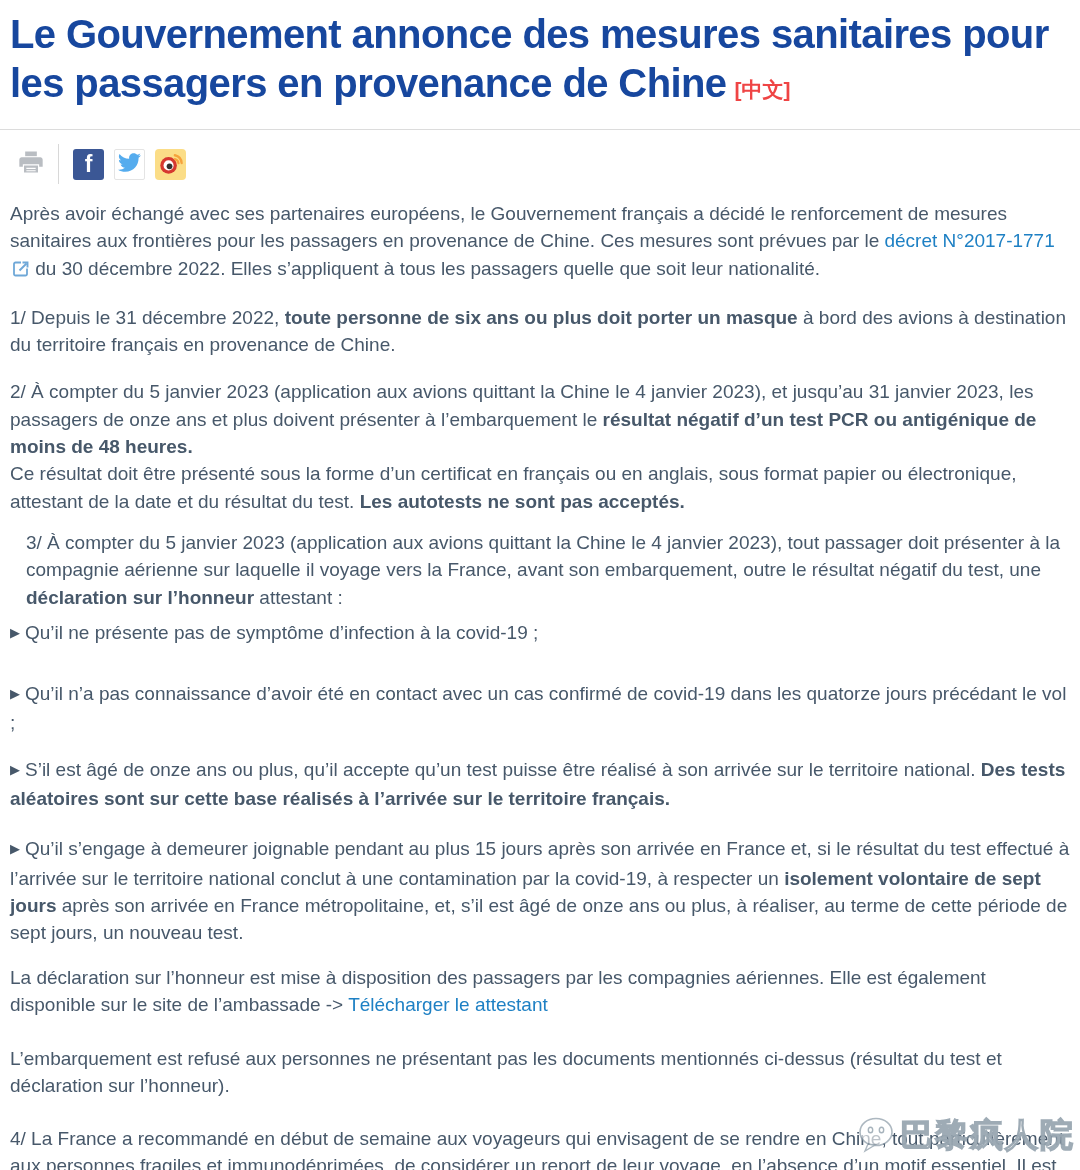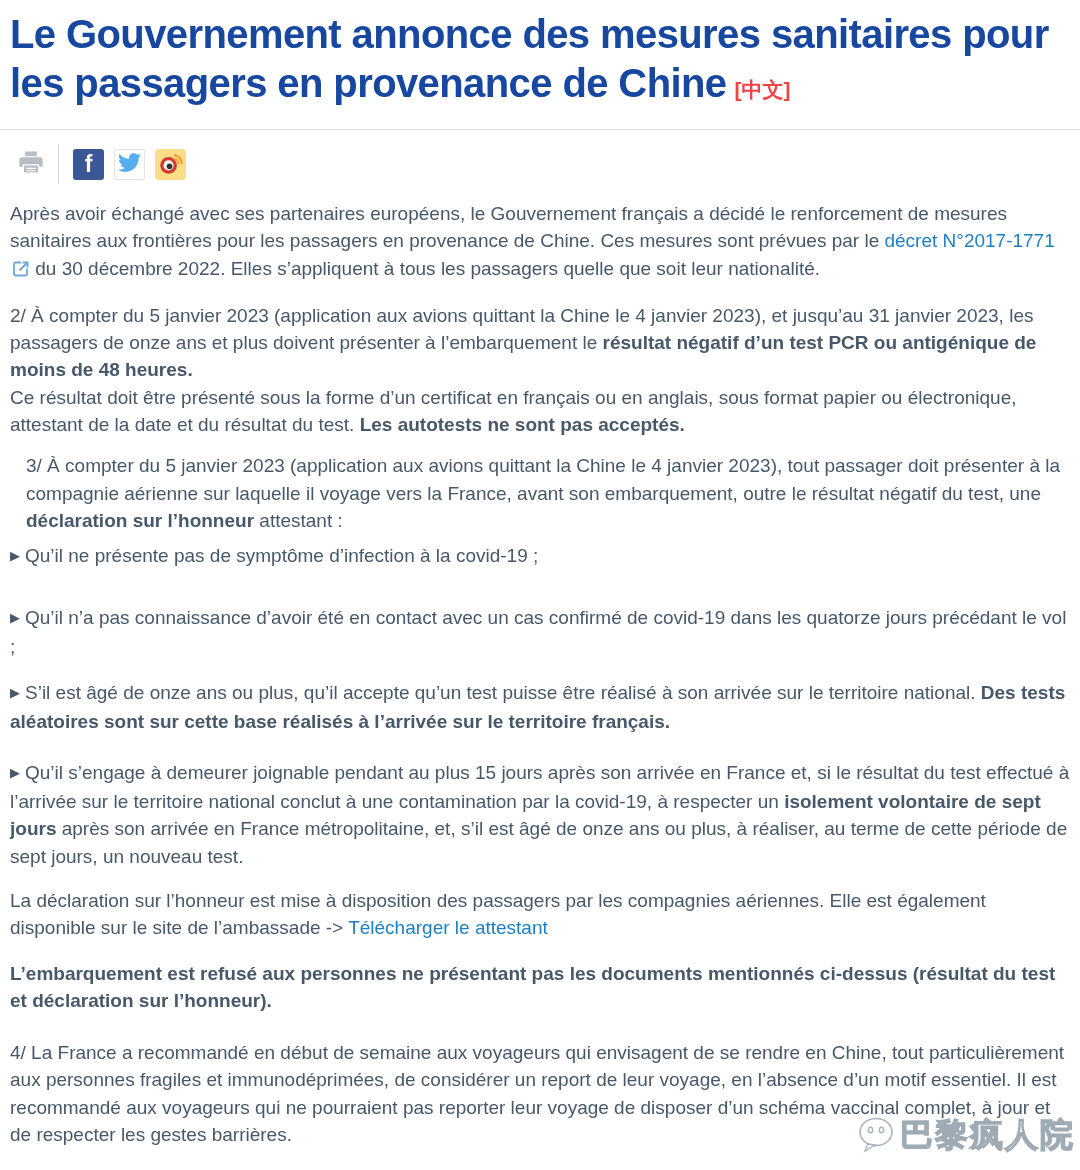--- a/index.html
+++ b/index.html
@@ -158,28 +158,29 @@
   </div>
 
   <div class="article">
       <p class="para" style="margin-top: 0px;">Après avoir échangé avec ses partenaires européens, le Gouvernement français a décidé le renforcement de mesures sanitaires aux frontières pour les passagers en provenance de Chine. Ces mesures sont prévues par le <a class="inline-link">décret N°2017-1771</a>
   <span class="ext-icon"><svg width="16" height="16" viewBox="0 0 16 16">
             <path d="M14 7.5V13a1.5 1.5 0 0 1-1.5 1.5h-10A1.5 1.5 0 0 1 1 13V3a1.5 1.5 0 0 1 1.5-1.5H8" fill="none" stroke="#6fa8d8" stroke-width="1.8"></path>
             <path d="M6.5 9.5 L13.5 2.5" stroke="#6fa8d8" stroke-width="1.9"></path>
             <path d="M9.5 1.5h5v5" fill="none" stroke="#6fa8d8" stroke-width="1.9"></path>
           </svg></span>
  du 30 décembre 2022. Elles s’appliquent à tous les passagers quelle que soit leur nationalité.</p>
+      <p class="para" style="margin-top: 22px;">1/ Depuis le 31 décembre 2022, <strong>toute personne de six ans ou plus doit porter un masque</strong> à bord des avions à destination du territoire français en provenance de Chine.</p>
       <p class="para" style="margin-top: 20px;">2/ À compter du 5 janvier 2023 (application aux avions quittant la Chine le 4 janvier 2023), et jusqu’au 31 janvier 2023, les passagers de onze ans et plus doivent présenter à l’embarquement le <strong>résultat négatif d’un test PCR ou antigénique de moins de 48 heures.</strong><br>Ce résultat doit être présenté sous la forme d’un certificat en français ou en anglais, sous format papier ou électronique, attestant de la date et du résultat du test. <strong>Les autotests ne sont pas acceptés.</strong></p>
       <p class="para" style="margin-top: 14px; margin-left: 16px;">3/ À compter du 5 janvier 2023 (application aux avions quittant la Chine le 4 janvier 2023), tout passager doit présenter à la compagnie aérienne sur laquelle il voyage vers la France, avant son embarquement, outre le résultat négatif du test, une <strong>déclaration sur l’honneur</strong> attestant :</p>
       <p class="para" style="margin-top: 8px;"><span class="bullet-glyph">▶</span>Qu’il ne présente pas de symptôme d’infection à la covid-19 ;</p>
       <p class="para" style="margin-top: 32px;"><span class="bullet-glyph">▶</span>Qu’il n’a pas connaissance d’avoir été en contact avec un cas confirmé de covid-19 dans les quatorze jours précédant le vol ;</p>
       <p class="para" style="margin-top: 19px;"><span class="bullet-glyph">▶</span>S’il est âgé de onze ans ou plus, qu’il accepte qu’un test puisse être réalisé à son arrivée sur le territoire national. <strong>Des tests aléatoires sont sur cette base réalisés à l’arrivée sur le territoire français.</strong></p>
       <p class="para" style="margin-top: 23px;"><span class="bullet-glyph">▶</span>Qu’il s’engage à demeurer joignable pendant au plus 15 jours après son arrivée en France et, si le résultat du test effectué à l’arrivée sur le territoire national conclut à une contamination par la covid-19, à respecter un <strong>isolement volontaire de sept jours</strong> après son arrivée en France métropolitaine, et, s’il est âgé de onze ans ou plus, à réaliser, au terme de cette période de sept jours, un nouveau test.</p>
       <p class="para" style="margin-top: 17px;">La déclaration sur l’honneur est mise à disposition des passagers par les compagnies aériennes. Elle est également disponible sur le site de l’ambassade -&gt; <a class="inline-link">Télécharger le attestant</a></p>
-      <p class="para" style="margin-top: 18px; font-weight: bold;">L’embarquement est refusé aux personnes ne présentant pas les documents mentionnés ci-dessus (résultat du test et déclaration sur l’honneur).</p>
+      <p class="para" style="margin-top: 27px;">L’embarquement est refusé aux personnes ne présentant pas les documents mentionnés ci-dessus (résultat du test et déclaration sur l’honneur).</p>
       <p class="para" style="margin-top: 25px;">4/ La France a recommandé en début de semaine aux voyageurs qui envisagent de se rendre en Chine, tout particulièrement aux personnes fragiles et immunodéprimées, de considérer un report de leur voyage, en l’absence d’un motif essentiel. Il est recommandé aux voyageurs qui ne pourraient pas reporter leur voyage de disposer d’un schéma vaccinal complet, à jour et de respecter les gestes barrières.</p>
     </div>
 
   <div class="watermark">
     <span class="wm-icon">
       <svg width="42" height="40" viewBox="0 0 42 40">
         <ellipse cx="20" cy="18" rx="16" ry="13.5" fill="rgba(255,255,255,0.75)" stroke="rgba(134,150,163,0.8)" stroke-width="1.6"></ellipse>
         <path d="M12 30 L9 37 L19 31 Z" fill="rgba(255,255,255,0.75)" stroke="rgba(134,150,163,0.8)" stroke-width="1.4"></path>
         <ellipse cx="14.5" cy="16" rx="2.2" ry="2.8" fill="none" stroke="rgba(134,150,163,0.85)" stroke-width="1.4"></ellipse>
         <ellipse cx="25.5" cy="16" rx="2.2" ry="2.8" fill="none" stroke="rgba(134,150,163,0.85)" stroke-width="1.4"></ellipse>

